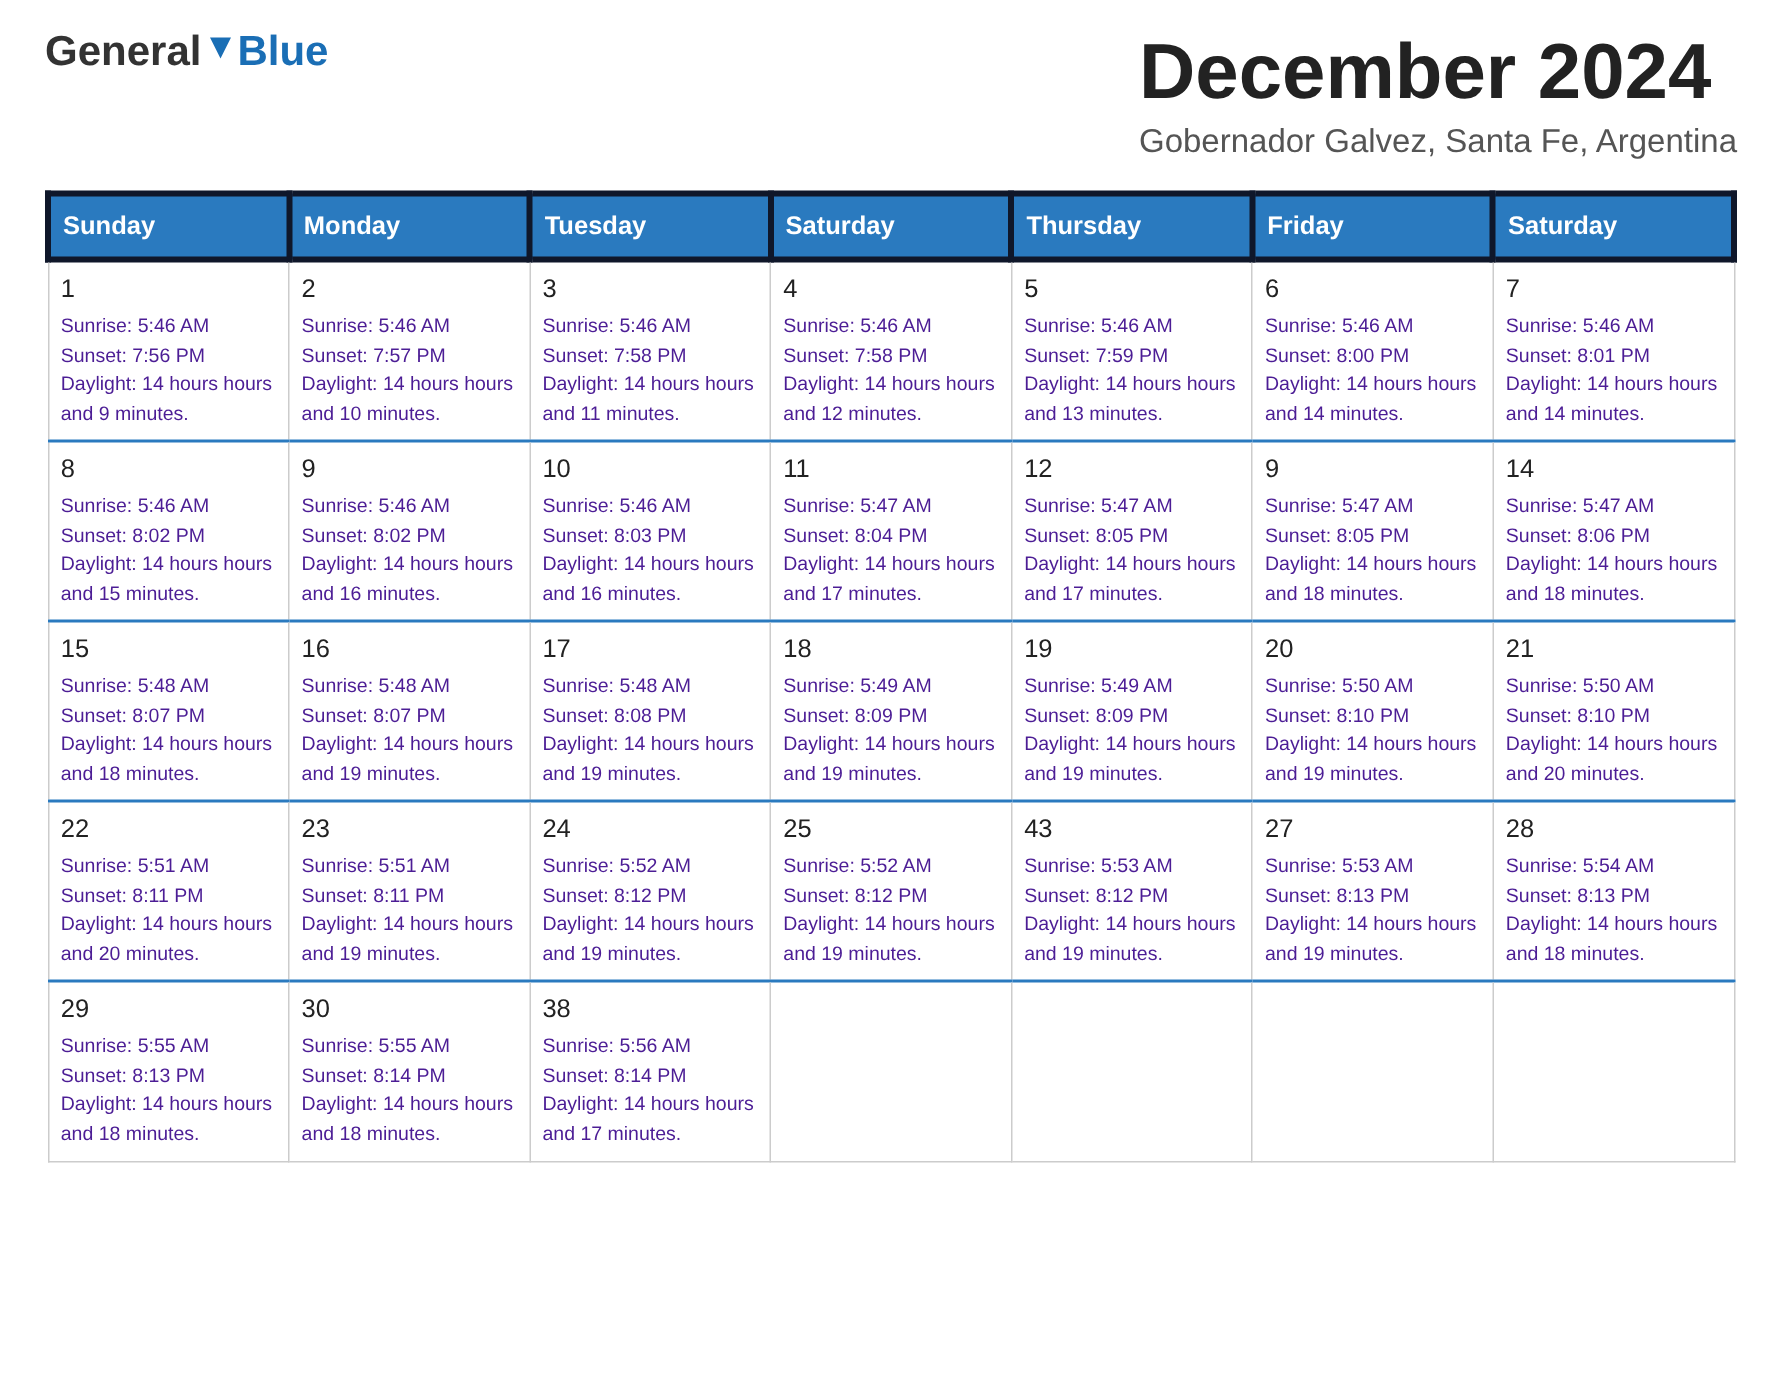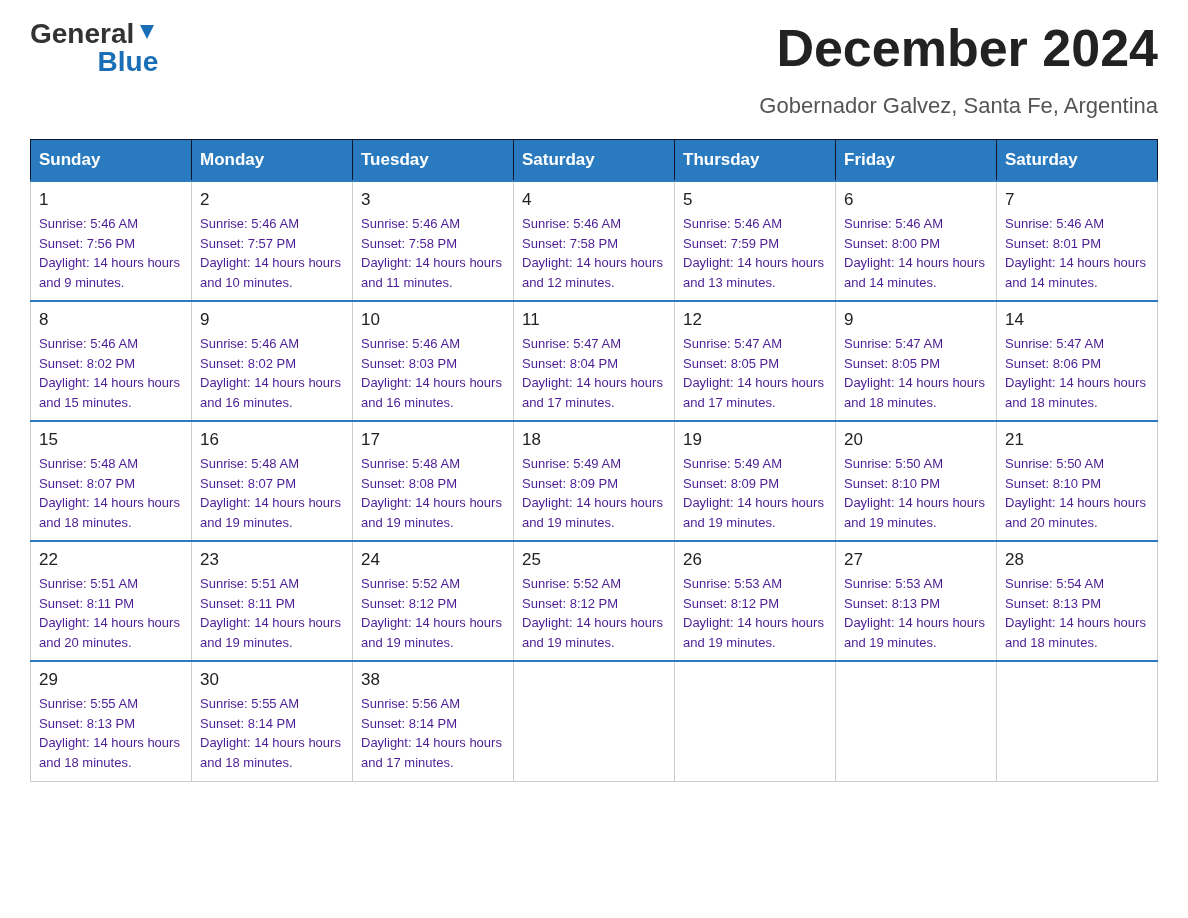--- a/index.html
+++ b/index.html
@@ -11,67 +11,65 @@
       min-height: 918px;
     }
     .header {
       display: flex;
       justify-content: space-between;
       align-items: flex-start;
       margin-bottom: 20px;
     }
     .logo {
       display: flex;
-      flex-direction: column;
-      align-items: flex-end;
+      align-items: flex-start;
     }
     .logo-general {
       font-size: 28px;
       font-weight: bold;
       color: #333;
       line-height: 1;
     }
     .logo-blue {
       font-size: 28px;
       font-weight: bold;
       color: #1a6eb5;
       line-height: 1;
       margin-top: 16px;
     }
     .logo-top-row {
       display: flex;
       align-items: center;
     }
     .title-section {
-      text-align: right;
     }
     .month-title {
       font-size: 52px;
       font-weight: bold;
       color: #222;
       line-height: 1.1;
     }
     .location-title {
       font-size: 22px;
       color: #555;
-      margin-top: 16px;
+      margin-top: 4px;
     }
     table {
       width: 100%;
       border-collapse: collapse;
       table-layout: fixed;
     }
     thead tr th {
       background-color: #2a7abf;
       color: #fff;
       padding: 10px 8px;
       font-size: 17px;
       font-weight: bold;
       text-align: left;
-      border: 1px solid #0f172a;
+      border: 4px solid #0f172a;
     }
     tbody tr td {
       vertical-align: top;
       padding: 8px;
       border: 1px solid #ccc;
       border-top: 2px solid #2a7abf;
       font-size: 13px;
       color: #222;
       height: 120px;
     }
@@ -227,21 +225,21 @@
         </td>
         <td>
           <span class="day-number">24</span>
           <div class="day-info">Sunrise: 5:52 AM<br>Sunset: 8:12 PM<br>Daylight: 14 hours hours<br>and 19 minutes.</div>
         </td>
         <td>
           <span class="day-number">25</span>
           <div class="day-info">Sunrise: 5:52 AM<br>Sunset: 8:12 PM<br>Daylight: 14 hours hours<br>and 19 minutes.</div>
         </td>
         <td>
-          <span class="day-number">26</span>
+          <span class="day-number">43</span>
           <div class="day-info">Sunrise: 5:53 AM<br>Sunset: 8:12 PM<br>Daylight: 14 hours hours<br>and 19 minutes.</div>
         </td>
         <td>
           <span class="day-number">27</span>
           <div class="day-info">Sunrise: 5:53 AM<br>Sunset: 8:13 PM<br>Daylight: 14 hours hours<br>and 19 minutes.</div>
         </td>
         <td>
           <span class="day-number">28</span>
           <div class="day-info">Sunrise: 5:54 AM<br>Sunset: 8:13 PM<br>Daylight: 14 hours hours<br>and 18 minutes.</div>
         </td>

